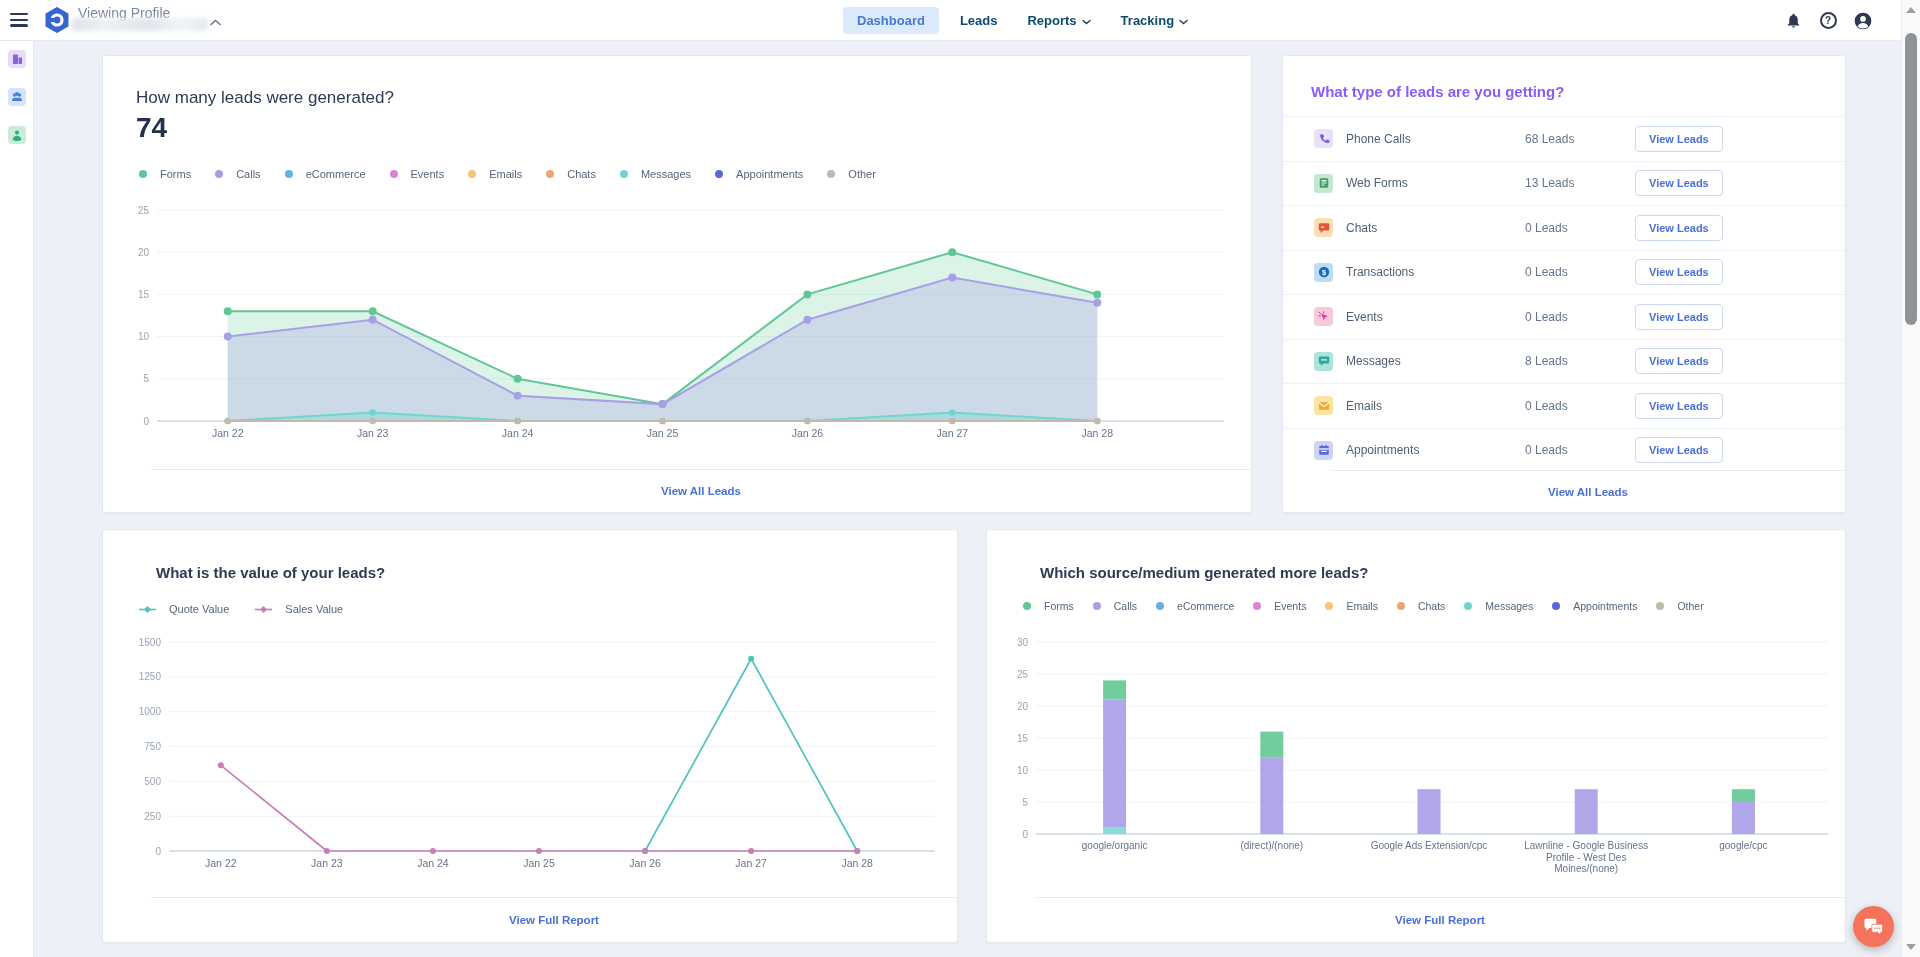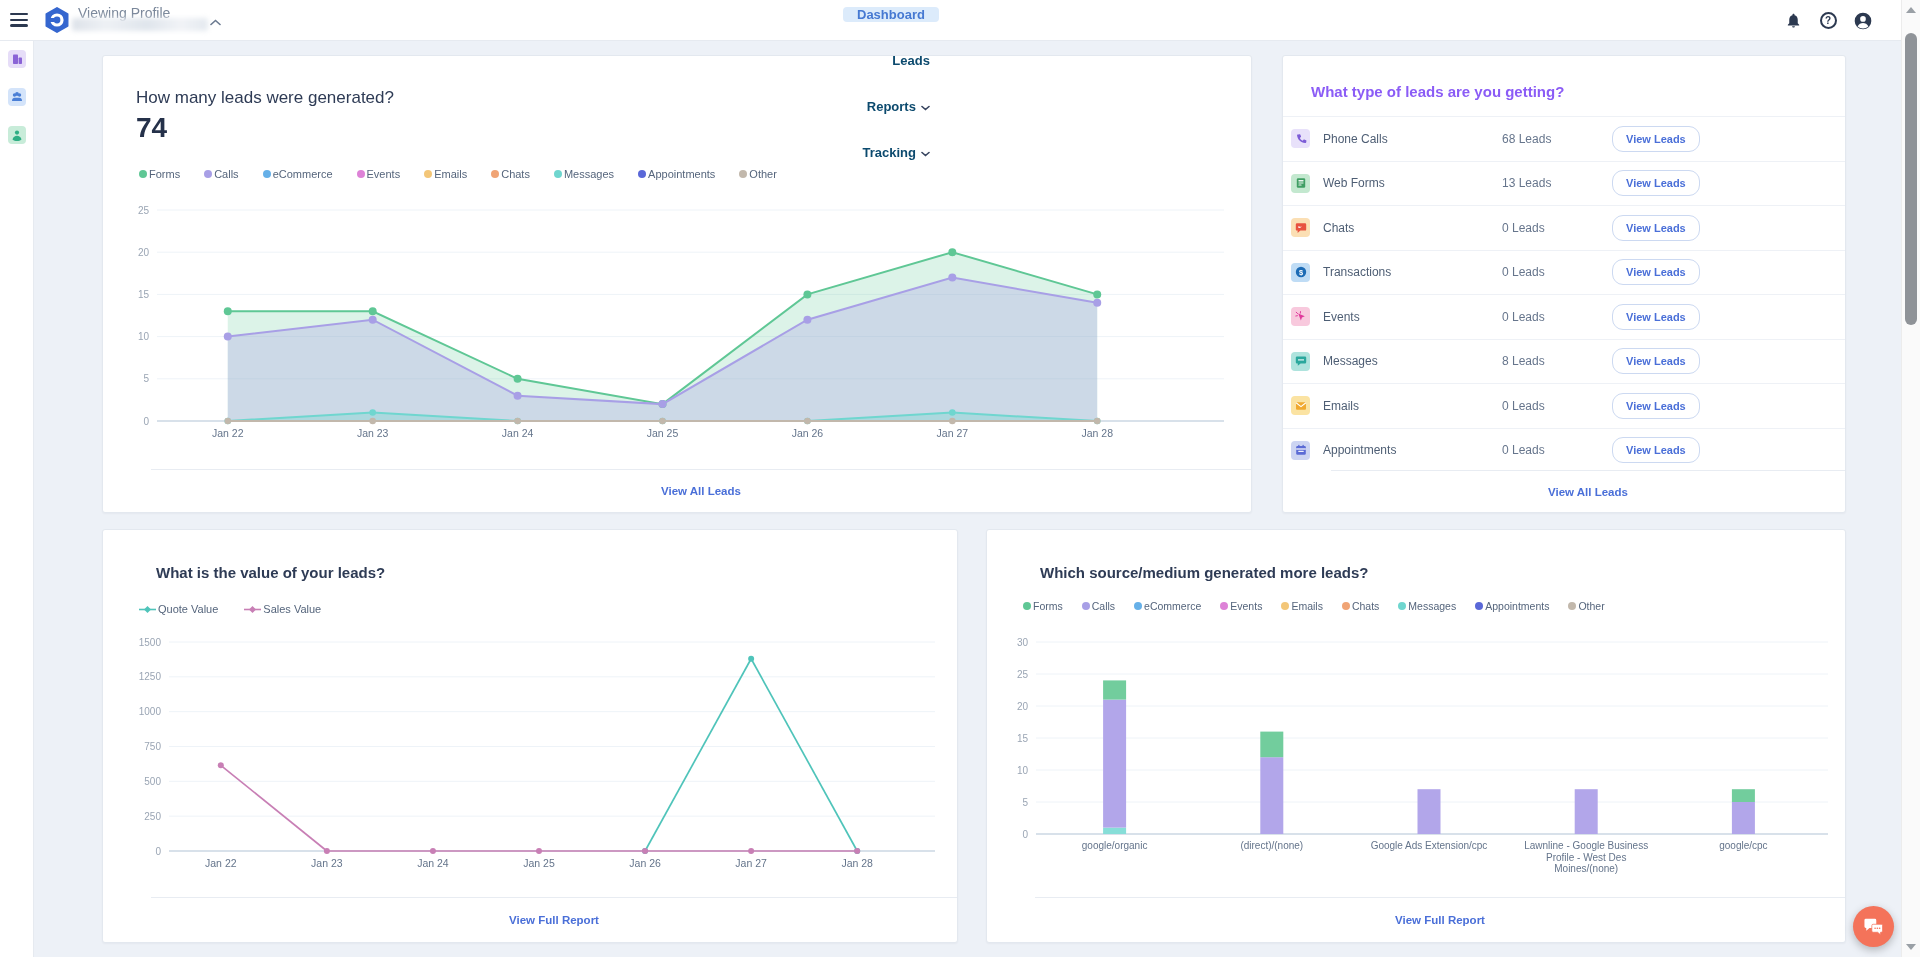--- a/index.html
+++ b/index.html
@@ -16,21 +16,21 @@
             border-bottom:1px solid #e6eaf0; z-index:20; }
   .hamburger { position:absolute; left:10px; top:13px; width:18px; height:14px; cursor:pointer; }
   .hamburger span { display:block; height:2.4px; background:#2c3950; border-radius:2px; margin-bottom:3.2px; }
   .logo { position:absolute; left:44px; top:7px; width:26px; height:26px; }
   .profile-sel { position:absolute; left:78px; top:5px; cursor:pointer; }
   .profile-label { font-size:14px; color:#7a879a; }
   .redacted { position:absolute; left:-6px; top:13px; width:136px; height:13px; border-radius:3px;
               background:linear-gradient(90deg,#dde2e9,#eef1f5 25%,#dfe5ec 55%,#f1f3f7 80%,#e4e9ef);
               filter:blur(2.5px); }
   .profile-caret { position:absolute; left:210px; top:12px; }
-  .tabs { position:absolute; left:843px; top:7px; height:27px; display:flex; align-items:flex-end; gap:31px;flex-direction:column; }
+  .tabs { position:absolute; left:843px; top:7px; height:27px; display:flex; align-items:flex-end; gap:12px; }
   .tab { display:flex; align-items:center; gap:5px; height:27px; padding:0 9px; font-size:13px;
          font-weight:600; color:#0c4a6e; border-radius:4px; cursor:pointer; white-space:nowrap; }
   .tab.active { background:#dcebfb; color:#4679d2; padding:0 14px; }
   .nav-icons { position:absolute; right:28px; top:0; height:41px; display:flex; align-items:center; gap:15px; }
   .nav-ic { width:20px; height:20px; display:flex; align-items:center; justify-content:center; cursor:pointer; }
   .help-circle { width:17px; height:17px; border:2px solid #2c3950; border-radius:50%;
                  display:flex; align-items:center; justify-content:center;
                  font-size:10px; font-weight:700; color:#2c3950; background:#fff; }
   
   .sidebar { position:absolute; top:41px; left:0; width:34px; height:916px; background:#fff;
@@ -45,40 +45,40 @@
   #card-value  { left:102px; top:529px; width:856px;  height:414px; }
   #card-source { left:986px; top:529px; width:860px;  height:414px; }
   .title-lg { position:absolute; left:33px; top:32px; font-size:17px; font-weight:400; color:#2e3b55; }
   .title-md { position:absolute; left:28px; top:27px; font-size:15px; font-weight:700; color:#8b5cf6; }
   .title-md2 { position:absolute; left:33px; top:34px; font-size:15px; font-weight:700; color:#2e3b55;margin-left:20px; }
   .big-number { position:absolute; left:33px; top:56px; font-size:28px; font-weight:800; color:#25314a; }
   .legend-row { position:absolute; display:flex; align-items:center; }
   #legend-leads  { left:36px; top:112px; gap:24px; }
   #legend-value  { left:36px; top:70px;  gap:26px; }
   #legend-source { left:36px; top:70px;  gap:19px; }
-  .legend-item { display:flex; align-items:center; gap:2px; cursor:pointer; }
+  .legend-item { display:flex; align-items:center; gap:13px; cursor:pointer; }
   .legend-dot { width:8px; height:8px; border-radius:50%; }
   .legend-label { font-size:11px; color:#55657c; }
   #legend-source .legend-label { font-size:10.5px; }
   .chart-box { position:absolute; }
   #chart-leads-box  { left:20px; top:134px; width:1105px; height:256px; }
   #chart-value-box  { left:20px; top:92px;  width:816px;  height:256px; }
   #chart-source-box { left:15px; top:92px;  width:830px;  height:260px; }
   .card-footer { position:absolute; left:0; right:0; bottom:0; border-top:1px solid #e8ecf2;
                  display:flex; align-items:center; justify-content:center;margin-left:48px; }
   .foot-43 { height:43px; } .foot-42 { height:42px; } .foot-45 { height:45px; }
   .footer-link { color:#4a6fd8; font-weight:700; font-size:11.5px; cursor:pointer; }
   
   .rows { position:absolute; top:60px; left:0; right:0; }
-  .lt-row { height:44.5px; border-top:1px solid #eef1f6; display:flex; align-items:center; padding-left:8px; }
+  .lt-row { height:44.5px; border-top:1px solid #eef1f6; display:flex; align-items:center; padding-left:31px; }
   .lt-icon { width:19px; height:19px; border-radius:4px; display:flex; align-items:center;
              justify-content:center; margin-right:13px; flex:0 0 auto; }
   .lt-label { width:179px; font-size:12px; color:#4e5e74; }
   .lt-count { width:110px; font-size:12px; color:#66758c; }
-  .lt-btn { height:26px; padding:0 13px; border:1px solid #ccd9f1; border-radius:11px; background:#fff;
+  .lt-btn { height:26px; padding:0 13px; border:1px solid #ccd9f1; border-radius:4px; background:#fff;
             color:#4a6fd8; font-size:11px; font-weight:700; cursor:pointer; font-family:inherit; }
   
   .scrollbar { position:absolute; right:0; top:0; width:19px; height:957px; background:#fafafa;
                border-left:1px solid #ececec; z-index:30; }
   .sb-arrow { position:absolute; left:4px; width:0; height:0; border-left:5px solid transparent;
               border-right:5px solid transparent; }
   .sb-up { top:7px; border-bottom:6px solid #9aa0a6; }
   .sb-down { bottom:7px; border-top:6px solid #9aa0a6; }
   .sb-thumb { position:absolute; left:3px; top:33px; width:12px; height:292px; background:#8f9398; border-radius:6px; }
   

